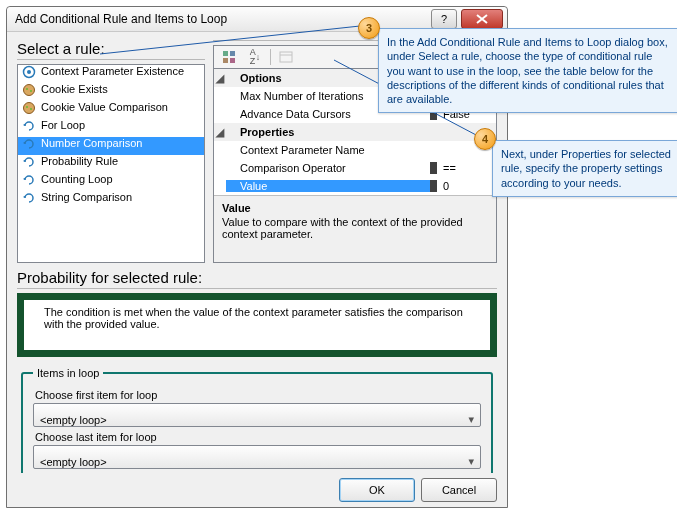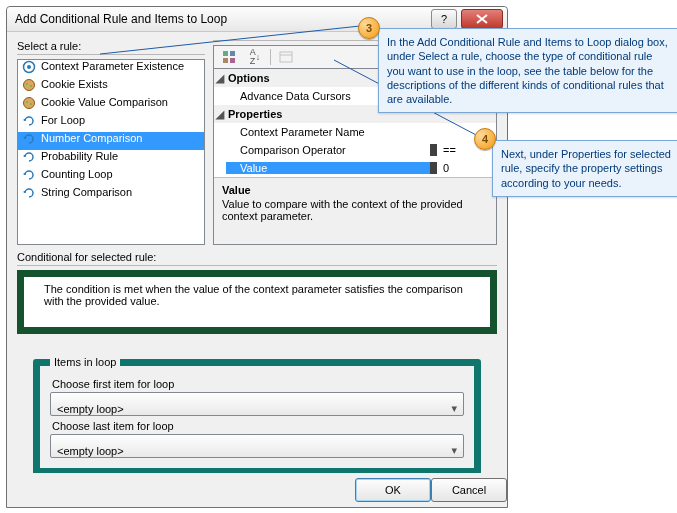--- a/index.html
+++ b/index.html
@@ -8,48 +8,48 @@
   .titlebar{height:24px;background:linear-gradient(#fdfdfd,#e8e8e8);border-bottom:1px solid #c8c8c8;display:flex;align-items:center;border-radius:4px 4px 0 0}
   .titlebar .title{flex:1;padding-left:8px;font-size:12px}
   .titlebar .btn{height:18px;border:1px solid #8a8a8a;border-radius:3px;margin-right:4px;display:flex;align-items:center;justify-content:center;background:linear-gradient(#fafafa,#d8d8d8)}
   .titlebar .help{width:24px}
   .titlebar .close{width:40px;background:linear-gradient(#e27f7a,#c0392b);border-color:#8b2b22;color:#fff}
   .body{flex:1;padding:8px 10px 8px 10px;display:flex;flex-direction:column;gap:6px;overflow:hidden}
   .top{display:flex;gap:8px;height:246px}
   .col{display:flex;flex-direction:column}
   .left{width:188px}
   .right{flex:1}
-  .section-label{font-size:11px;margin-bottom:2px}
+  .section-label{font-size:15px;margin-bottom:2px}
   .section-line{height:1px;background:#b8b8b8;margin-bottom:4px}
   .listbox{flex:1;background:#fff;border:1px solid #828790;overflow:hidden}
   .rule-item{height:18px;display:flex;align-items:flex-start;gap:5px;padding:0 4px}
   .rule-item.selected{background:#3399ff;color:#fff}
   .rule-icon{width:14px;height:14px;display:inline-flex;align-items:center;justify-content:center}
   .prop-tools{height:22px;background:#f4f4f4;border:1px solid #828790;border-bottom:none;display:flex;align-items:center;gap:4px;padding:0 4px}
   .tool{width:20px;height:18px;border:1px solid transparent;display:flex;align-items:center;justify-content:center;color:#555}
   .tool.disabled{opacity:.45}
   .prop-grid{flex:1;background:#fff;border:1px solid #828790;display:flex;flex-direction:column}
   .grid-rows{flex:1}
   .grow{display:flex;height:18px;align-items:center;font-size:11px}
   .grow .twisty{width:12px;text-align:center;color:#555}
   .grow.cat{background:#f0f0f0;font-weight:bold}
-  .grow .gname{flex:0 0 190px;padding-left:2px;overflow:hidden;white-space:nowrap}
+  .grow .gname{flex:0 0 190px;padding-left:14px;overflow:hidden;white-space:nowrap}
   .grow.indent .gname{padding-left:14px}
   .grow .gval{flex:1;padding-left:6px;border-left:7px solid #404040}
   .grow.sel .gname{background:#3399ff;color:#fff}
   .grid-desc{border-top:1px solid #bfbfbf;padding:6px 8px;background:#f0f0f0;height:54px}
   .grid-desc .dt{font-weight:bold;margin-bottom:2px}
   .desc-block{}
   .desc-box{background:#fff;border:7px solid #14532d;padding:6px 20px;height:38px}
-  fieldset.items{border:7px solid #0f766e;border-radius:3px;padding:6px 10px 10px 10px;margin:16px}
+  fieldset.items{border:2px solid #0f766e;border-radius:3px;padding:6px 10px 10px 10px;margin:4px}
   fieldset.items legend{padding:0 4px}
   .combo-label{margin:4px 0 2px 2px}
   .combo{height:22px;border:1px solid #828790;background:linear-gradient(#fefefe,#e9e9e9);border-radius:2px;display:flex;align-items:flex-end;padding:0 6px;justify-content:space-between}
   .combo .arrow{color:#555}
-  .footer{height:34px;display:flex;justify-content:flex-end;align-items:center;padding-right:0}
+  .footer{height:34px;display:flex;justify-content:flex-end;align-items:center;gap:6px;padding-right:10px}
   .pbtn{width:74px;height:22px;border:1px solid #707070;border-radius:3px;background:linear-gradient(#fdfdfd,#e6e6e6);display:flex;align-items:center;justify-content:center}
   .pbtn.default{border:1px solid #3c7fb1;box-shadow:0 0 0 1px #a3d3f5 inset}
   
   .callout{position:absolute;background:#eaf3fc;border:1px solid #7aa7d8;color:#003a7a;font-size:11px;padding:6px 8px;line-height:1.3;box-shadow:0 1px 2px rgba(0,0,0,.15)}
   .c3{left:378px;top:28px;width:284px}
   .c4{left:492px;top:140px;width:172px}
   .badge{position:absolute;width:20px;height:20px;border-radius:50%;background:radial-gradient(circle at 30% 30%,#ffd89a,#f39c12);border:1px solid #c97a06;color:#7a4b00;font-weight:bold;font-size:11px;display:flex;align-items:center;justify-content:center;box-shadow:0 1px 1px rgba(0,0,0,.3)}
   .b3{left:358px;top:17px}
   .b4{left:474px;top:128px}
   svg.lead{position:absolute;pointer-events:none}
@@ -177,20 +177,25 @@
           </div>
           <div class="prop-grid">
             <div class="grid-rows">
               <div class="grow cat">
                   <span class="twisty">◢</span>
                   <span class="gname">Options</span>
                   <span class="gval"></span>
                 </div>
               <div class="grow indent">
                   <span class="twisty"></span>
+                  <span class="gname">Max Number of Iterations</span>
+                  <span class="gval">-1</span>
+                </div>
+              <div class="grow indent">
+                  <span class="twisty"></span>
                   <span class="gname">Advance Data Cursors</span>
                   <span class="gval">False</span>
                 </div>
               <div class="grow cat">
                   <span class="twisty">◢</span>
                   <span class="gname">Properties</span>
                   <span class="gval"></span>
                 </div>
               <div class="grow indent">
                   <span class="twisty"></span>
@@ -210,21 +215,21 @@
             </div>
             <div class="grid-desc">
               <div class="dt">Value</div>
               <div>Value to compare with the context of the provided context parameter.</div>
             </div>
           </div>
         </div>
       </div>
 
       <div class="desc-block">
-        <div class="section-label">Conditional for selected rule:</div>
+        <div class="section-label">Probability for selected rule:</div>
         <div class="section-line"></div>
         <div class="desc-box">The condition is met when the value of the context parameter satisfies the comparison with the provided value.</div>
       </div>
 
       <fieldset class="items">
         <legend>Items in loop</legend>
         <div class="combo-label">Choose first item for loop</div>
         <div class="combo">
           <span>&lt;empty loop&gt;</span>
           <span class="arrow">▾</span>

